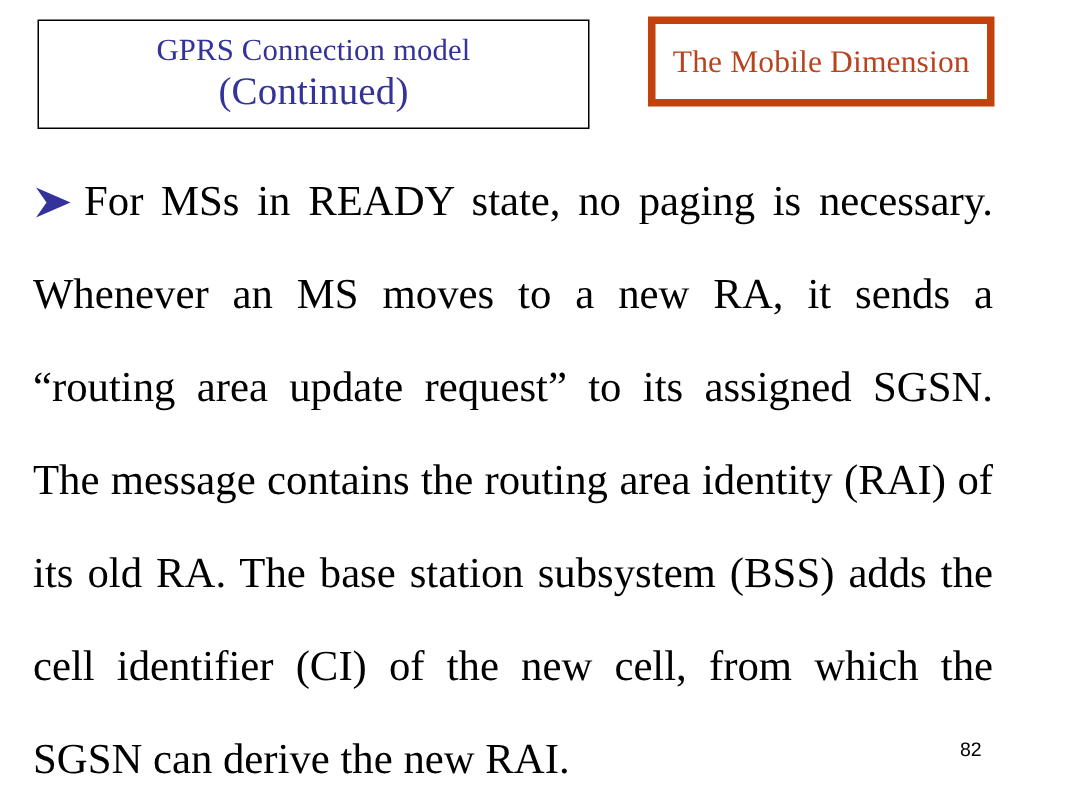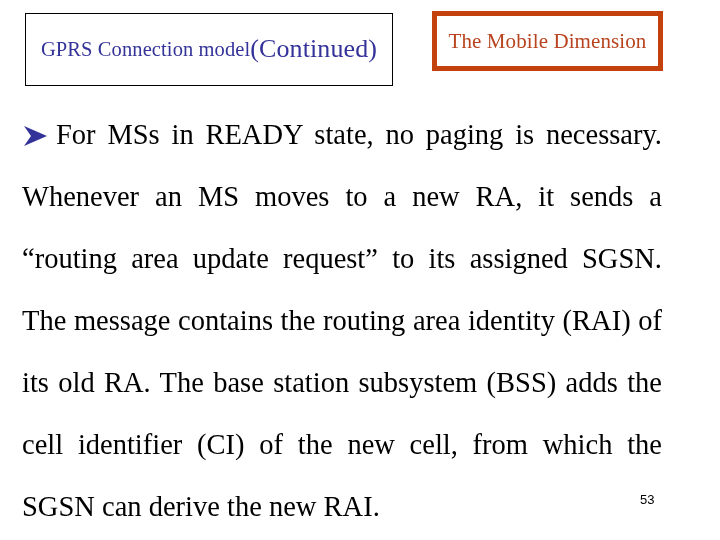--- a/index.html
+++ b/index.html
@@ -26,21 +26,21 @@
   .title-box {
     position: absolute;
     left: 25px;
     top: 13px;
     width: 368px;
     height: 73px;
     border: 1px solid #000000;
     background: #ffffff;
     box-sizing: border-box;
     display: flex;
-    flex-direction: row;
+    flex-direction: column;
     align-items: center;
     justify-content: center;
     text-align: center;
     color: #333399;
     line-height: 1.16;
   }
   .title-line-1 {
     font-size: 20.5px;
     letter-spacing: 0.1px;
     white-space: nowrap;
@@ -126,15 +126,15 @@
   <div class="dimension-box">
     <div class="dimension-text">The Mobile Dimension</div>
   </div>
 
   <div id="body-text">
     <p><span class="bullet-arrow"><svg width="26" height="22" viewBox="0 0 26 22" xmlns="http://www.w3.org/2000/svg">
           <path d="M2 1 L25 11 L2 21 L9 11 Z" fill="#333399"></path>
         </svg></span><span>For MSs in READY state, no paging is necessary. Whenever an MS moves to a new RA, it sends a “routing area update request” to its assigned SGSN.   The message contains the routing area identity (RAI) of its old RA. The base station subsystem (BSS) adds the cell identifier (CI) of the new cell, from which the SGSN can derive the new RAI.</span></p>
   </div>
 
-  <div id="page-number">53</div>
+  <div id="page-number">82</div>
 
 </div>
 
 </body></html>

